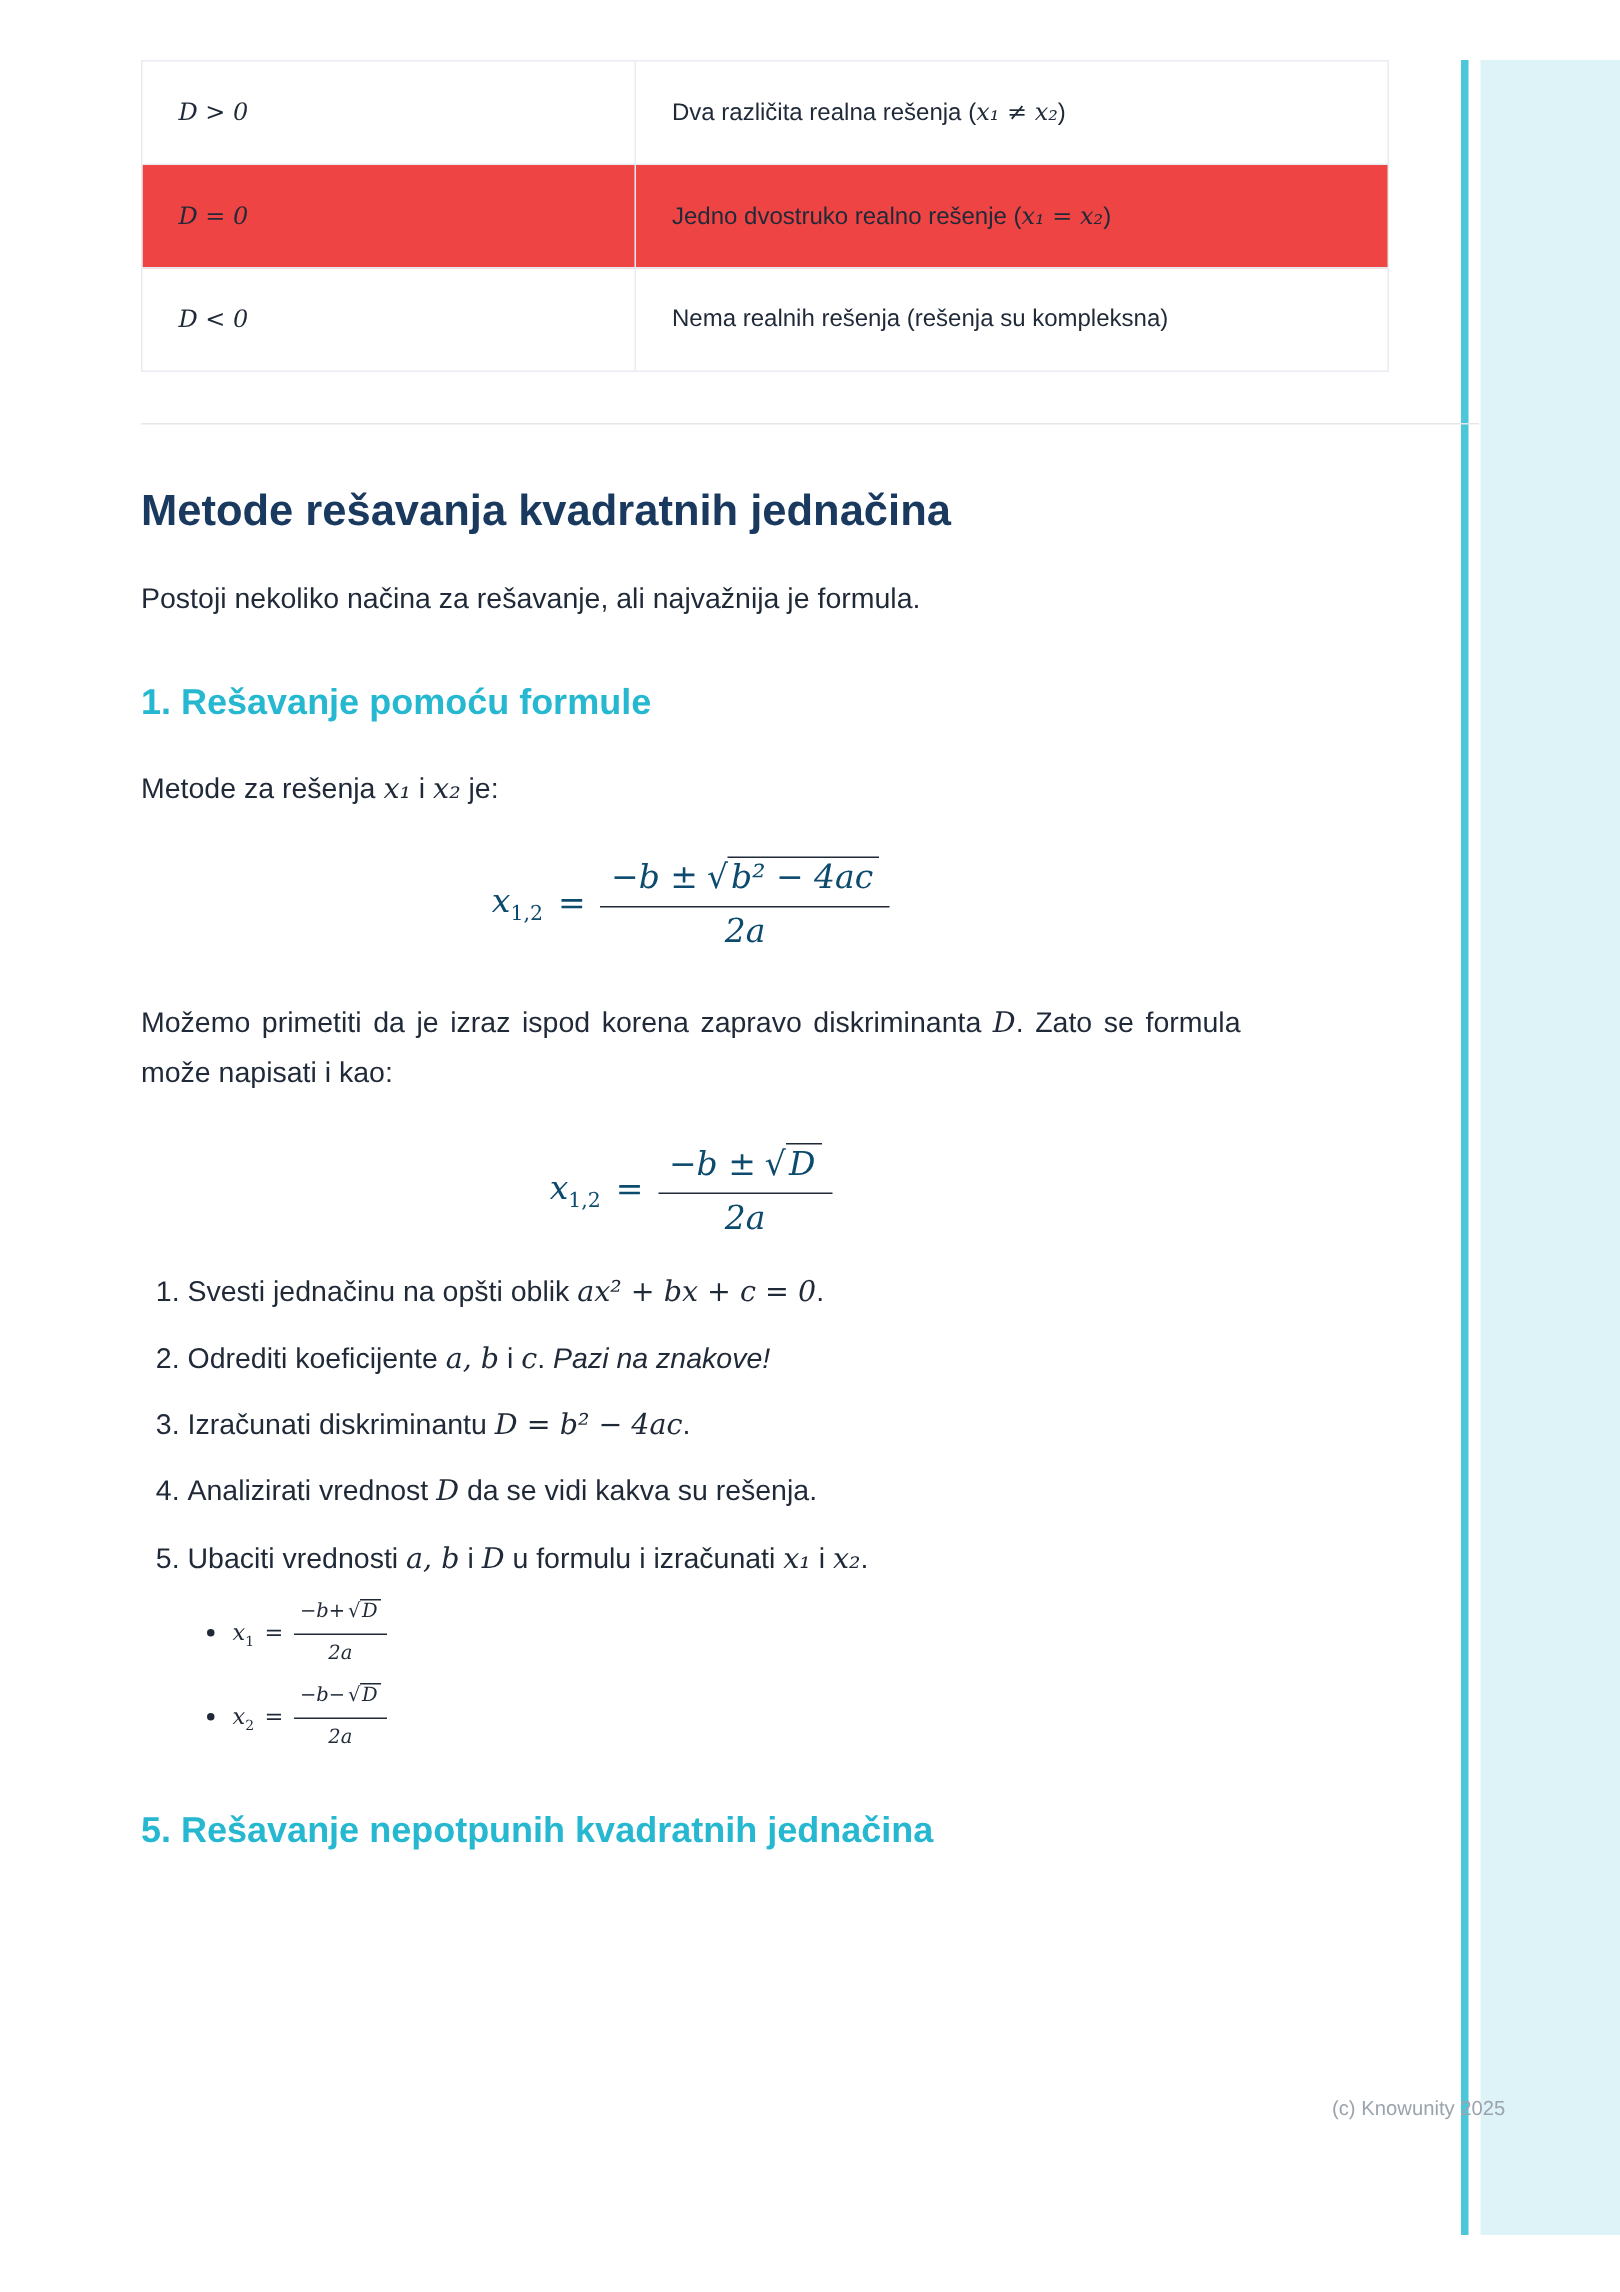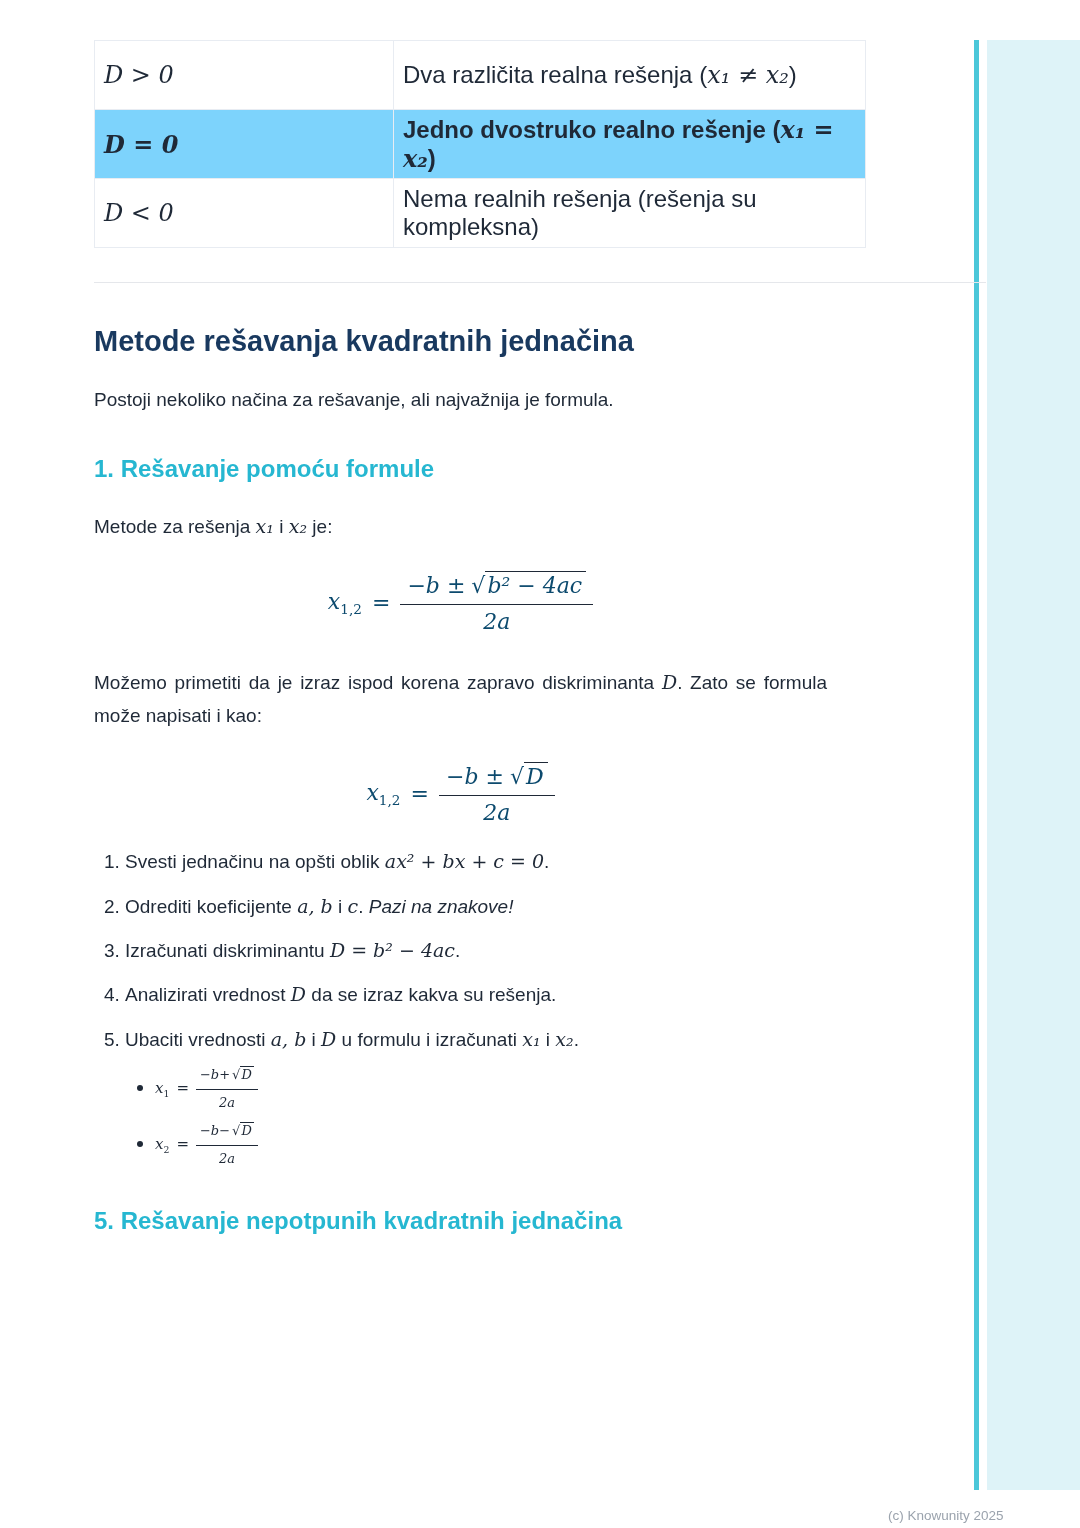--- a/index.html
+++ b/index.html
@@ -18,25 +18,25 @@
 
   .content{position:absolute;left:94px;top:40px;width:892px;}
   .narrow{width:733px;}
 
   
   table.disc-table{border-collapse:collapse;width:733px;table-layout:fixed;}
   table.disc-table td{
     border:1px solid #e8ecf2;
     height:68px;
     vertical-align:middle;
-    font-size:24px;
-    padding:0 9px;
+    font-size:16px;
+    padding:0 24px;
     background:#ffffff;
   }
-  table.disc-table tr:nth-child(2) td{background:#7dd3fc;font-weight:bold;}
+  table.disc-table tr:nth-child(2) td{background:#ef4444;}
   td.cond{width:280px;}
   td.desc{width:453px;}
 
   hr.divider{border:none;border-top:1px solid #e5e7eb;margin:34px 0 0;width:100%;}
 
   h1{font-size:29px;line-height:1.25;margin:40px 0 0;color:#19395f;font-weight:700;}
   h2{font-size:24px;line-height:1.25;margin:38px 0 0;color:#26b7d1;font-weight:700;}
   p{font-size:19px;line-height:1.74;margin:24px 0 0;}
   p.justify{text-align:justify;}
   p.lead{margin-top:26px;}
@@ -89,21 +89,21 @@
     font-family:"DejaVu Serif", serif;
     font-size:15px;color:#1f2937;
   }
   .formula-small .f-eq{margin:0 7px;}
   .formula-small .frac{font-size:13px;}
   .formula-small .frac .num{padding:0 4px 3px;border-bottom-width:1px;gap:2px;}
   .formula-small .frac .den{padding-top:2px;}
   .formula-small .radicand{border-top-width:1px;padding:1px 2px 0 1px;}
 
   .footer{
-    position:absolute;left:888px;top:1508px;
+    position:absolute;left:888px;top:1398px;
     font-size:13.5px;color:#9ba3ad;z-index:5;
   }
 </style>
 </head>
 <body>
 
 <div class="page">
 
   <div class="side-line"></div>
   <div class="side-stripe"></div>
@@ -162,21 +162,21 @@
         </span>
         <span class="den it">2a</span>
       </span>
     </div>
 
 
     <ol class="steps narrow">
       <li><span><span class="part part-text">Svesti jednačinu na opšti oblik </span><span class="part part-math">ax² + bx + c = 0</span><span class="part part-text">.</span></span></li>
       <li><span><span class="part part-text">Odrediti koeficijente </span><span class="part part-math">a, b</span><span class="part part-text"> i </span><span class="part part-math">c</span><span class="part part-text">. </span><em class="part part-em">Pazi na znakove!</em></span></li>
       <li><span><span class="part part-text">Izračunati diskriminantu </span><span class="part part-math">D = b² − 4ac</span><span class="part part-text">.</span></span></li>
-      <li><span><span class="part part-text">Analizirati vrednost </span><span class="part part-math">D</span><span class="part part-text"> da se izraz kakva su rešenja.</span></span></li>
+      <li><span><span class="part part-text">Analizirati vrednost </span><span class="part part-math">D</span><span class="part part-text"> da se vidi kakva su rešenja.</span></span></li>
       <li><span><span class="part part-text">Ubaciti vrednosti </span><span class="part part-math">a, b</span><span class="part part-text"> i </span><span class="part part-math">D</span><span class="part part-text"> u formulu i izračunati </span><span class="part part-math">x₁</span><span class="part part-text"> i </span><span class="part part-math">x₂</span><span class="part part-text">.</span></span>
         <ul class="substeps">
           <li>
             <span class="formula-small">
               <span class="f-lhs"><span class="it">x</span><sub>1</sub></span>
               <span class="f-eq">=</span>
               <span class="frac">
                 <span class="num">
                     <span class="it">−b+</span>
                     <span class="sqrt"><span class="rad">√</span><span class="radicand it">D</span></span>

